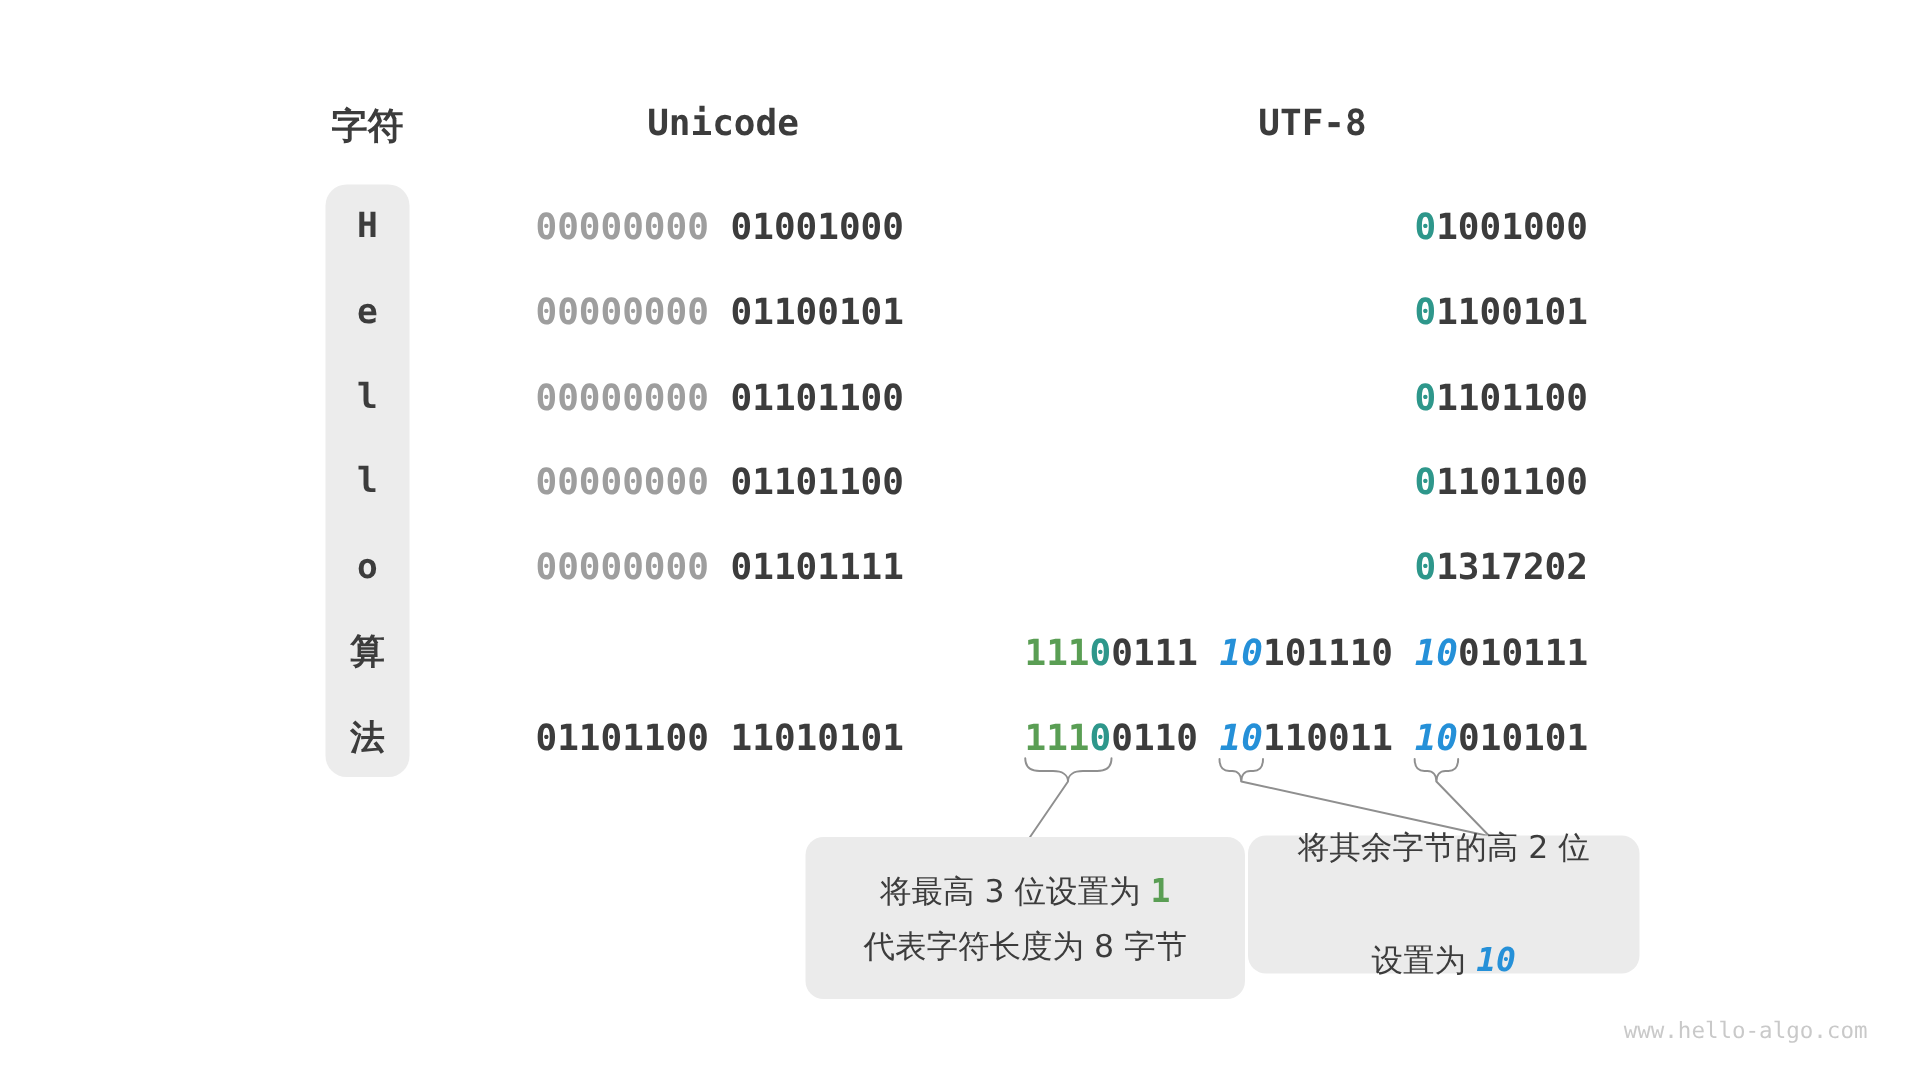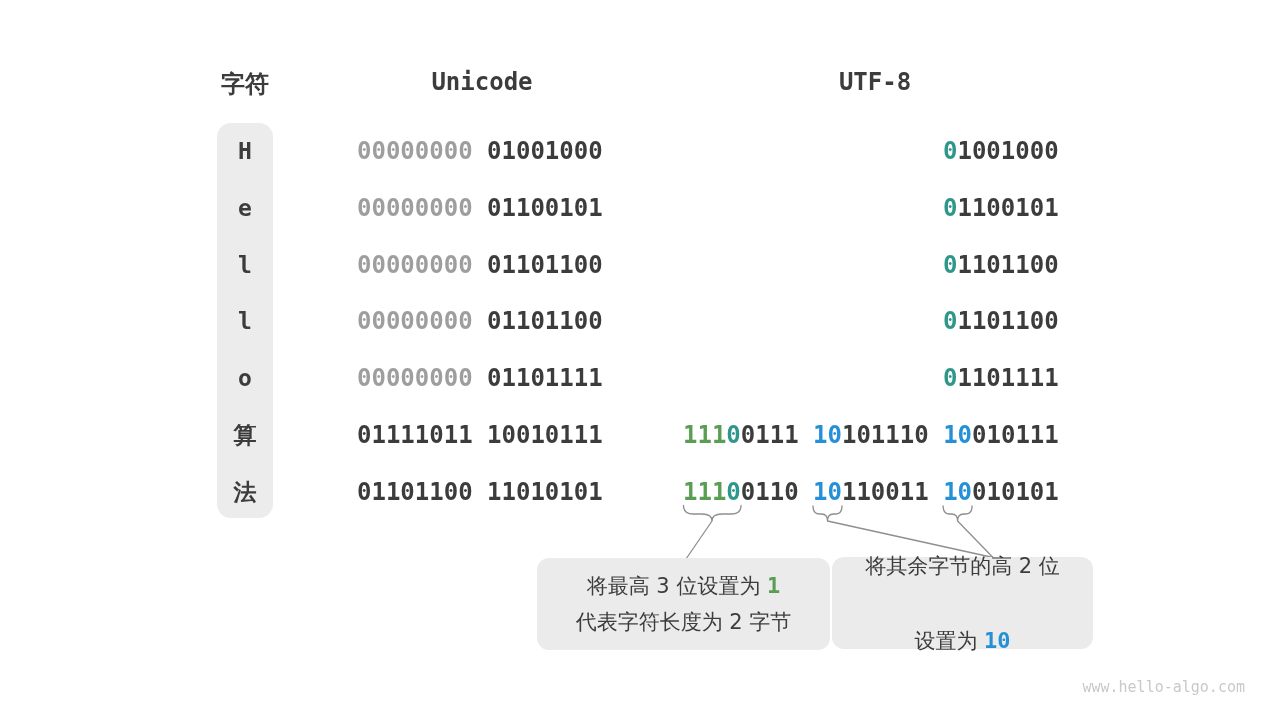--- a/index.html
+++ b/index.html
@@ -14,28 +14,28 @@
   .hdr-utf8{left:683px;width:384px;text-align:center;}
   .pill{position:absolute;left:217px;top:123px;width:56px;height:395px;background:var(--pill_bg);border-radius:14px;}
   .row{position:absolute;left:0;width:1280px;height:57px;line-height:57px;}
   .cell{position:absolute;top:0;font-family:"DejaVu Sans Mono","Liberation Mono",monospace;
         font-weight:bold;font-size:24px;white-space:pre;color:var(--dark);}
   .cell-char{left:217px;width:56px;text-align:center;font-size:23px;font-family:"DejaVu Sans Mono","Liberation Mono",monospace;}
   .cell-unicode{left:357px;}
   .cell-utf8{left:683px;}
   .cell-utf8.single{left:943px;}
   .dark{color:var(--dark);} .gray{color:var(--gray);margin-top:15px;} .teal{color:var(--teal);}
-  .green{color:var(--green);margin-top:44px;} .blue{color:var(--blue);}
+  .green{color:var(--green);margin-top:44px;} .blue{color:var(--blue);font-style:italic;}
   .overlay{position:absolute;left:0;top:0;width:1280px;height:720px;pointer-events:none;}
   .box{
     position:absolute;background:var(--box_bg);border-radius:12px;
     display:flex;flex-direction:column;justify-content:center;align-items:center;
     font-size:21px;line-height:36px;color:var(--dark);text-align:center;
   }
-  .box-left{left:537px;top:558px;width:293px;height:92px;}
+  .box-left{left:537px;top:558px;width:293px;height:108px;}
   .box-right{left:832px;top:557px;width:261px;height:92px;gap:39px;}
   .hl{font-family:"DejaVu Sans Mono","Liberation Mono",monospace;font-weight:bold;font-size:22px;}
   .watermark{position:absolute;right:35px;top:678px;font-size:15px;color:var(--watermark);}
 </style>
 </head>
 <body>
 
 <div class="canvas">
 
   <div class="hdr hdr-char">字符</div>
@@ -61,25 +61,24 @@
         <div class="cell cell-utf8 single"><span class="teal">0</span><span class="dark">1101100</span></div>
       </div>
       <div class="row" style="top: 293.4px;">
         <div class="cell cell-char">l</div>
         <div class="cell cell-unicode"><span class="gray">00000000</span> <span class="dark">01101100</span></div>
         <div class="cell cell-utf8 single"><span class="teal">0</span><span class="dark">1101100</span></div>
       </div>
       <div class="row" style="top: 350.2px;">
         <div class="cell cell-char">o</div>
         <div class="cell cell-unicode"><span class="gray">00000000</span> <span class="dark">01101111</span></div>
-        <div class="cell cell-utf8 single"><span class="teal">0</span><span class="dark">1101111</span></div>
+        <div class="cell cell-utf8 single"><span class="teal">0</span><span class="dark">1317202</span></div>
       </div>
       <div class="row" style="top: 407px;">
         <div class="cell cell-char">算</div>
-        <div class="cell cell-unicode"><span class="dark">01111011</span> <span class="dark">10010111</span></div>
         <div class="cell cell-utf8"><span class="green">111</span><span class="teal">0</span><span class="dark">0111</span> <span class="blue">10</span><span class="dark">101110</span> <span class="blue">10</span><span class="dark">010111</span></div>
       </div>
       <div class="row" style="top: 463.8px;">
         <div class="cell cell-char">法</div>
         <div class="cell cell-unicode"><span class="dark">01101100</span> <span class="dark">11010101</span></div>
         <div class="cell cell-utf8"><span class="green">111</span><span class="teal">0</span><span class="dark">0110</span> <span class="blue">10</span><span class="dark">110011</span> <span class="blue">10</span><span class="dark">010101</span></div>
       </div>
     </div>
 
   <svg class="overlay" viewBox="0 0 1280 720">
@@ -88,21 +87,21 @@
       <path d="M813 506 C813 511.5 815.5 514 819.5 514 L821.5 514 C825 514 827.5 516.5 827.5 521 C827.5 516.5 830 514 833.5 514 L835.5 514 C839.5 514 842 511.5 842 506"></path>
       <path d="M943.1 506 C943.1 511.5 945.6 514 949.6 514 L951.6 514 C955.1 514 957.6 516.5 957.6 521 C957.6 516.5 960.1 514 963.6 514 L965.6 514 C969.6 514 972.1 511.5 972.1 506"></path>
       <line x1="712" y1="521" x2="686" y2="559"></line>
       <line x1="827.5" y1="521" x2="993" y2="557.5"></line>
       <line x1="957.6" y1="521" x2="993" y2="557.5"></line>
     </g>
   </svg>
 
   <div class="box box-left">
     <div class="box-line"><span>将最高 3 位设置为 </span><span class="hl green">1</span></div>
-    <div class="box-line"><span>代表字符长度为 2 字节</span></div>
+    <div class="box-line"><span>代表字符长度为 8 字节</span></div>
   </div>
 
   <div class="box box-right">
     <div class="box-line"><span>将其余字节的高 2 位</span></div>
     <div class="box-line"><span>设置为 </span><span class="hl blue">10</span></div>
   </div>
 
   <div class="watermark mono">www.hello-algo.com</div>
 
 </div>

